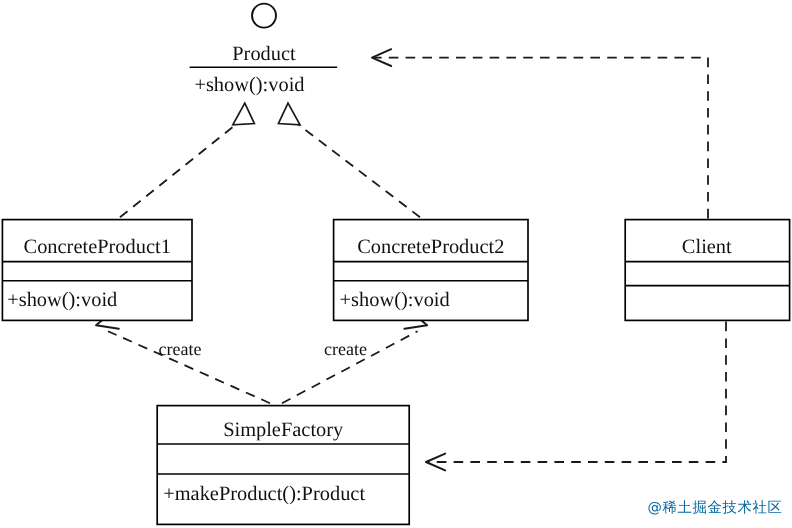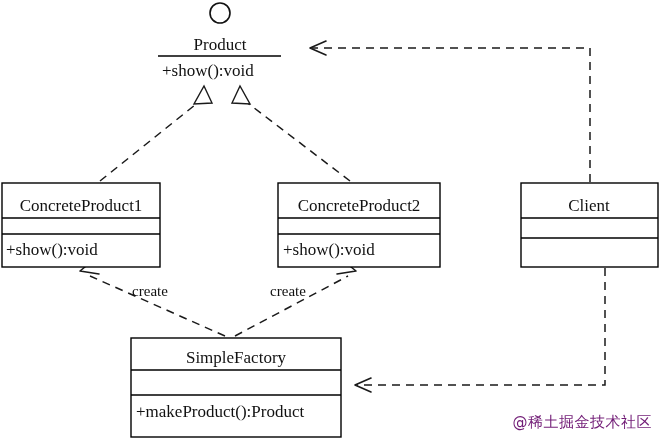--- a/index.html
+++ b/index.html
@@ -69,22 +69,22 @@
     font-family: "Liberation Serif", "DejaVu Serif", serif;
     font-size: 15px;
     fill: #111111;
     text-anchor: middle;
   }
   .watermark {
     position: absolute;
     right: 8px;
     bottom: 8px;
     font-family: "DejaVu Sans", "Liberation Sans", sans-serif;
-    font-size: 15px;
-    color: #701a75;
+    font-size: 12px;
+    color: #0369a1;
     letter-spacing: 0.5px;
     white-space: nowrap;
     user-select: none;
   }
 </style>
 </head>
 <body>
 
 <svg id="diagram" viewBox="0 0 660 440" xmlns="http://www.w3.org/2000/svg">
 

